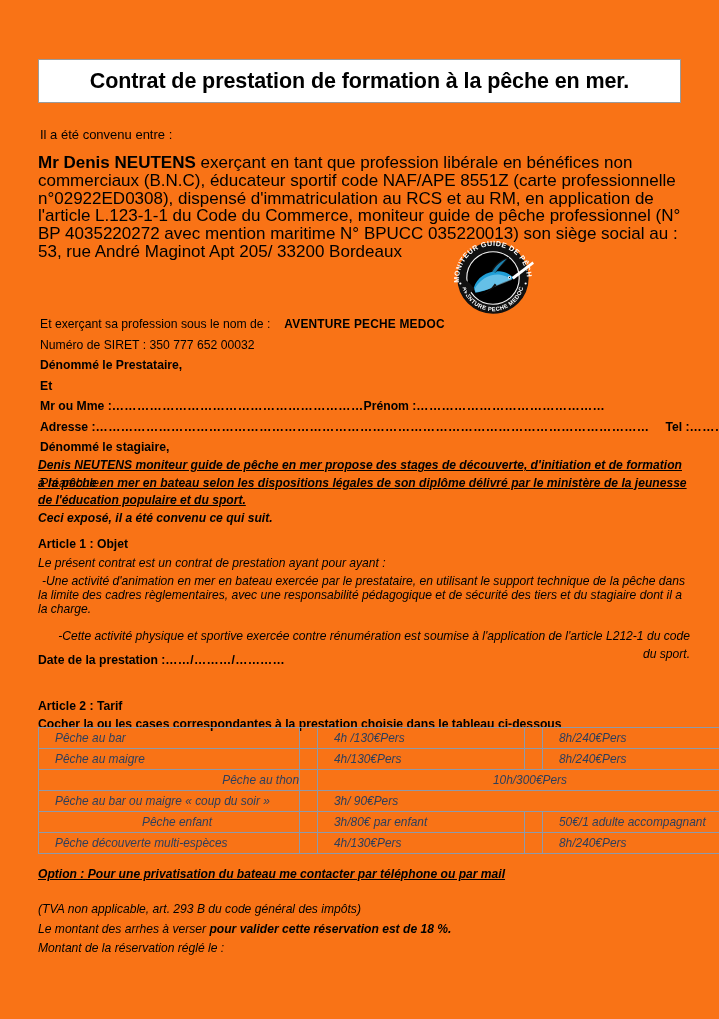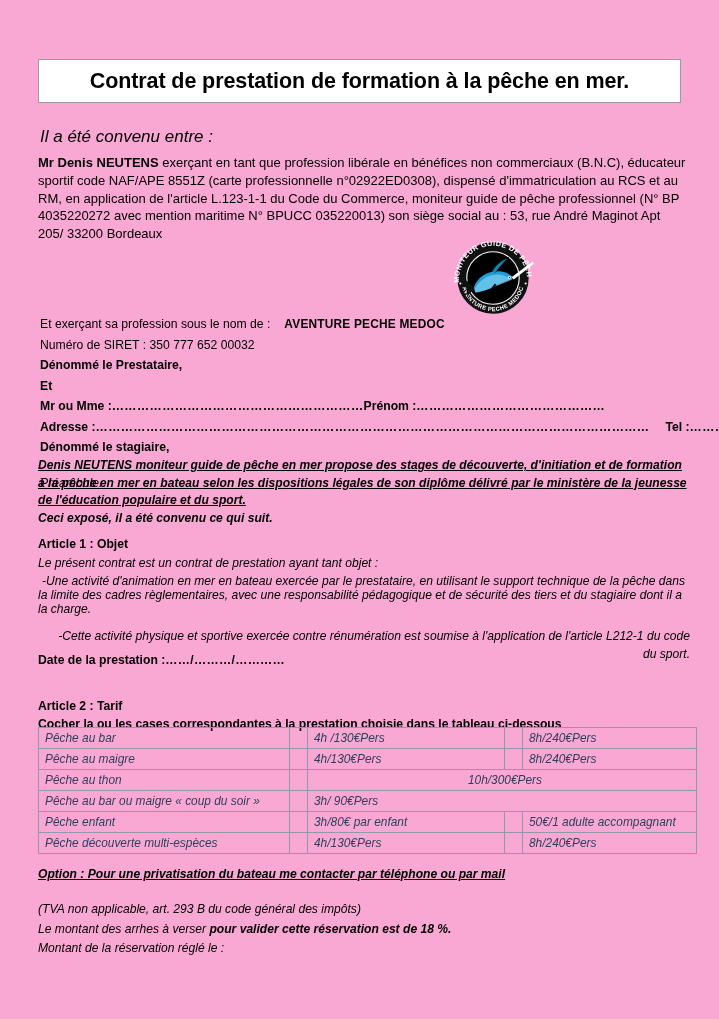--- a/index.html
+++ b/index.html
@@ -14,21 +14,21 @@
     overflow: hidden;
     font-family: "Liberation Sans", sans-serif;
     color: #000000;
     position: relative;
   }
   .page {
     position: absolute;
     left: 0; top: 0;
     width: 719px;
     height: 1019px;
-    background: #f9a8d4;
+    background: #f97316;
   }
 
   
   .title-box {
     position: absolute;
     left: 38px;
     top: 59px;
     width: 643px;
     height: 44px;
     box-sizing: border-box;
@@ -49,27 +49,26 @@
   
   .tb {
     position: absolute;
     box-sizing: border-box;
   }
   .bd { font-weight: bold; }
 
   
   #intro-convenu {
     left: 40px; top: 127px;
-    font-size: 17px;
-    font-style: italic;
+    font-size: 13px;
   }
   #intro-paragraph {
     left: 38px; top: 154px;
     width: 648px;
-    font-size: 13px;
+    font-size: 17px;
     line-height: 17.8px;
     text-align: left;
   }
 
   
   .logo-wrap {
     position: absolute;
     left: 447px;
     top: 232px;
     width: 92px;
@@ -170,21 +169,21 @@
     position: absolute;
     left: 38px;
     top: 727px;
     width: 635px;
     border-collapse: collapse;
     table-layout: fixed;
   }
   .tariff-table td {
     border: 1px solid #8e9aab;
     height: 20px;
-    padding: 0 0 0 6px;
+    padding: 0 0 0 16px;
     font-size: 11.9px;
     font-style: italic;
     color: #2e3f5c;
     vertical-align: middle;
     white-space: nowrap;
     overflow: hidden;
   }
   .tariff-table td.cb {
     padding: 0;
     width: 17px;
@@ -283,21 +282,21 @@
     <div class="row"><span class="bd">Adresse :</span><span class="bd leader">……………………………………………………………………………………………………………………</span><span class="bd" style="padding-left:16px">Tel :</span><span class="bd leader">…………………………………</span></div>
 
     <div class="row bd">Dénommé le stagiaire,</div>
   </div>
 
   <div class="tb" id="preamble-label">Préambule.</div>
   <div class="tb" id="preamble-body">Denis NEUTENS moniteur guide de pêche en mer propose des stages de découverte, d'initiation et de formation à la pêche en mer en bateau selon les dispositions légales de son diplôme délivré par le ministère de la jeunesse de l'éducation populaire et du sport.</div>
   <div class="tb" id="preamble-closing">Ceci exposé, il a été convenu ce qui suit.</div>
 
   <div class="tb" id="art1-title">Article 1 : Objet</div>
-  <div class="tb" id="art1-lead">Le présent contrat est un contrat de prestation ayant tant objet :</div>
+  <div class="tb" id="art1-lead">Le présent contrat est un contrat de prestation ayant pour ayant :</div>
   <div class="tb" id="art1-p1">-Une activité d'animation en mer en bateau exercée par le prestataire, en utilisant le support technique de la pêche dans la limite des cadres règlementaires, avec une responsabilité pédagogique et de sécurité des tiers et du stagiaire dont il a la charge.</div>
   <div class="tb" id="art1-p2">-Cette activité physique et sportive exercée contre rénumération est soumise à l'application de l'article L212-1 du code du sport.</div>
   <div class="tb" id="art1-date"><span>Date de la prestation :</span><span class="leader">……/………/…………</span></div>
 
   <div class="tb" id="art2-title">Article 2 : Tarif</div>
   <div class="tb" id="art2-instruction">Cocher la ou les cases correspondantes à la prestation choisie dans le tableau ci-dessous</div>
 
   <table class="tariff-table">
     <tbody id="tariff-body">
         <tr>
@@ -308,31 +307,31 @@
           <td class="price2" style="border-color: rgb(142, 154, 171); color: rgb(46, 63, 92);">8h/240€Pers</td>
         </tr>
         <tr>
           <td class="label" style="border-color: rgb(142, 154, 171); color: rgb(46, 63, 92);">Pêche au maigre</td>
           <td class="cb" style="border-color: rgb(142, 154, 171); color: rgb(46, 63, 92);"></td>
           <td class="price1" style="border-color: rgb(142, 154, 171); color: rgb(46, 63, 92);">4h/130€Pers</td>
           <td class="cb" style="border-color: rgb(142, 154, 171); color: rgb(46, 63, 92);"></td>
           <td class="price2" style="border-color: rgb(142, 154, 171); color: rgb(46, 63, 92);">8h/240€Pers</td>
         </tr>
         <tr>
-          <td class="label" style="border-color: rgb(142, 154, 171); color: rgb(46, 63, 92);">Pêche au thon</td>
+          <td class="label" style="border-color: rgb(142, 154, 171); color: rgb(46, 63, 92); text-align: right;">Pêche au thon</td>
           <td class="cb" style="border-color: rgb(142, 154, 171); color: rgb(46, 63, 92);"></td>
           <td class="price1 empty-wide" colspan="3" style="border-color: rgb(142, 154, 171); color: rgb(46, 63, 92); text-align: center;">10h/300€Pers</td>
         </tr>
         <tr>
           <td class="label" style="border-color: rgb(142, 154, 171); color: rgb(46, 63, 92); margin-left: 32px;">Pêche au bar ou maigre « coup du soir »</td>
           <td class="cb" style="border-color: rgb(142, 154, 171); color: rgb(46, 63, 92);"></td>
           <td class="price1 empty-wide" colspan="3" style="border-color: rgb(142, 154, 171); color: rgb(46, 63, 92);">3h/ 90€Pers</td>
         </tr>
         <tr>
-          <td class="label" style="border-color: rgb(142, 154, 171); color: rgb(46, 63, 92);">Pêche enfant</td>
+          <td class="label" style="border-color: rgb(142, 154, 171); color: rgb(46, 63, 92); text-align: center;">Pêche enfant</td>
           <td class="cb" style="border-color: rgb(142, 154, 171); color: rgb(46, 63, 92);"></td>
           <td class="price1" style="border-color: rgb(142, 154, 171); color: rgb(46, 63, 92);">3h/80€ par enfant</td>
           <td class="cb" style="border-color: rgb(142, 154, 171); color: rgb(46, 63, 92);"></td>
           <td class="price2" style="border-color: rgb(142, 154, 171); color: rgb(46, 63, 92);">50€/1 adulte accompagnant</td>
         </tr>
         <tr>
           <td class="label" style="border-color: rgb(142, 154, 171); color: rgb(46, 63, 92);">Pêche découverte multi-espèces</td>
           <td class="cb" style="border-color: rgb(142, 154, 171); color: rgb(46, 63, 92);"></td>
           <td class="price1" style="border-color: rgb(142, 154, 171); color: rgb(46, 63, 92);">4h/130€Pers</td>
           <td class="cb" style="border-color: rgb(142, 154, 171); color: rgb(46, 63, 92);"></td>

